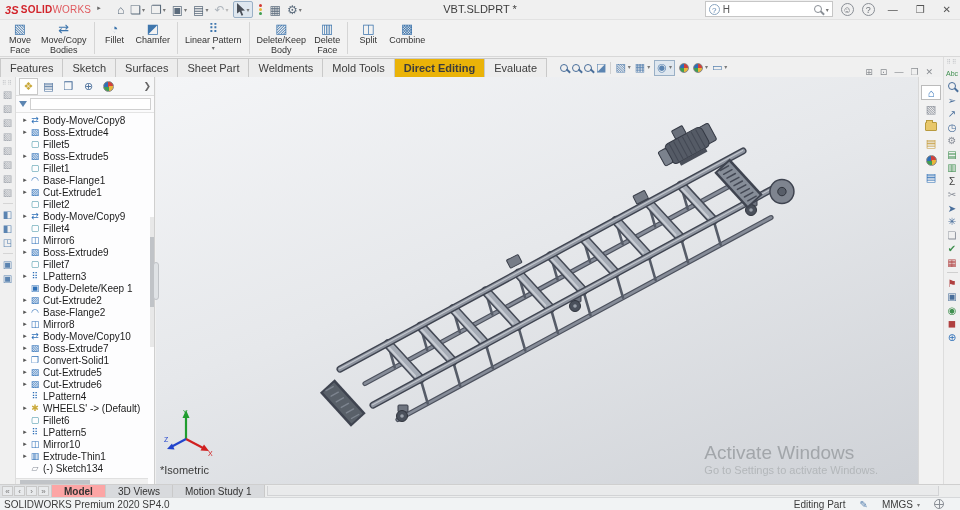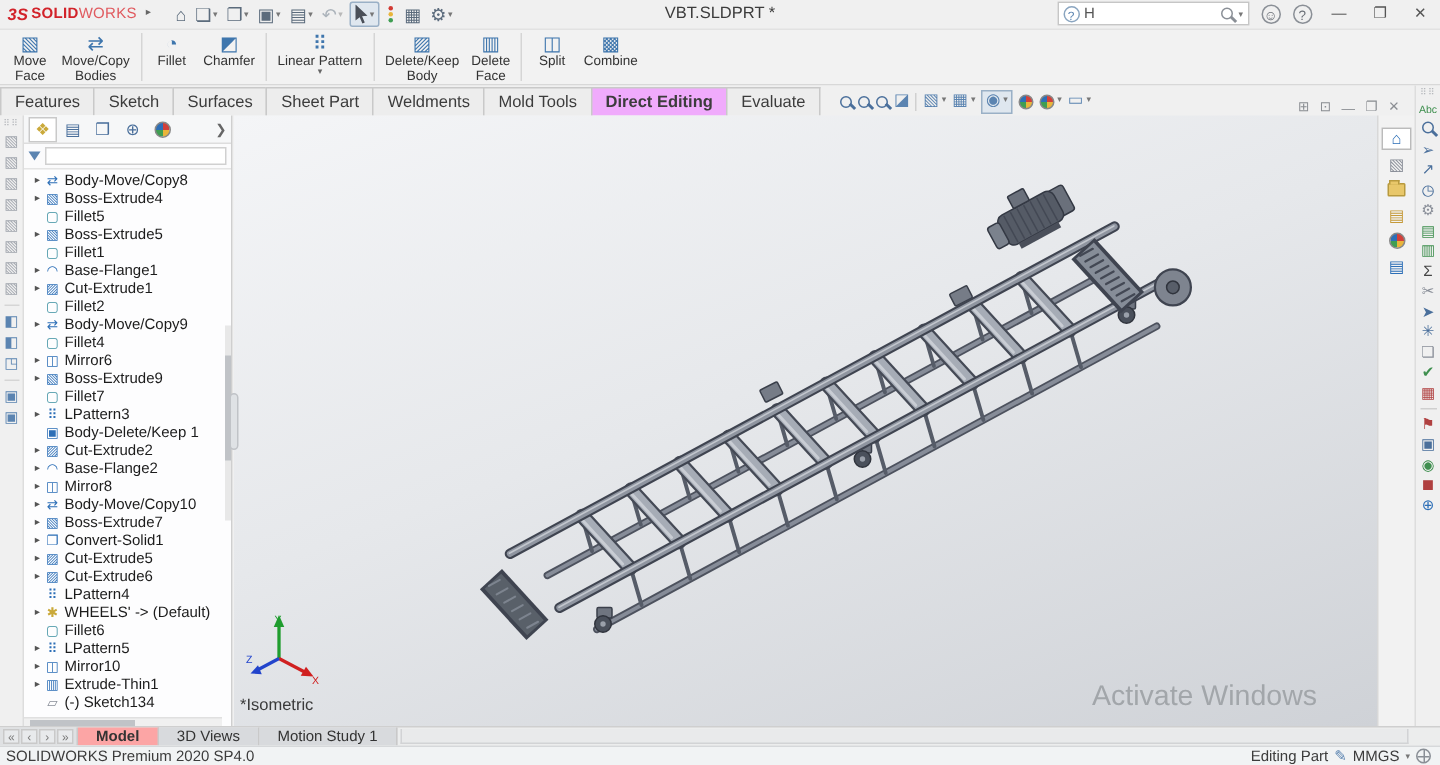--- a/index.html
+++ b/index.html
@@ -34,21 +34,21 @@
   .ribbon{position:absolute;left:0;top:20px;width:960px;height:37px;background:#f2f2f2;border-bottom:1px solid #d8d8d8;display:flex;align-items:stretch;}
   .rgroup{display:flex;align-items:stretch;padding:1px 3px;}
   .rsep{width:1px;background:#d5d5d5;margin:2px 0;}
   .rbtn{display:flex;flex-direction:column;align-items:center;justify-content:flex-start;padding:1px 4px 0;min-width:34px;border-radius:2px;color:#333;}
   .rbtn .ric{font-size:13px;line-height:14px;height:14px;color:#3f76ad;}
   .rbtn .rlab{font-size:9px;line-height:9.5px;text-align:center;color:#333;white-space:pre-line;}
   .rbtn .rcaret{font-size:6px;color:#666;line-height:5px;}
   
   .tabrow{position:absolute;left:0;top:57px;width:943px;height:20px;background:#f0f0f0;display:flex;align-items:flex-end;}
   .ctab{height:19px;padding:3px 9px 2px;font-size:11px;color:#3c3c3c;border:1px solid #c9c9c9;border-bottom:none;background:#ededed;margin-right:-1px;white-space:nowrap;}
-  .ctab.active{background:#f0abfc;font-weight:bold;}
+  .ctab.active{background:#eab308;font-weight:bold;}
   .headsup{display:flex;align-items:center;gap:4px;margin-left:14px;height:19px;}
   .hico{display:flex;align-items:center;gap:1px;color:#5b84b1;font-size:11px;line-height:11px;}
   .hico .g{font-size:11px;}
   .hico.boxed{border:1px solid #9ab0c6;background:#dfe7ef;padding:0 2px;height:16px;}
   .hsep{width:1px;height:12px;background:#d0d0d0;}
   .winctl-doc{margin-left:auto;display:flex;gap:7px;margin-right:10px;align-items:center;color:#8a8d92;font-size:9px;}
   
   .leftstrip{position:absolute;left:0;top:77px;width:16px;height:407px;background:#f0f0f0;border-right:1px solid #ddd;
              display:flex;flex-direction:column;align-items:center;padding-top:4px;gap:3px;}
   .lsico{font-size:10px;line-height:11px;color:#a0a5ad;}
@@ -94,21 +94,21 @@
   .pie{width:11px;height:11px;border-radius:50%;background:conic-gradient(#d2403a 0 25%,#e9b53a 25% 50%,#3f9e52 50% 75%,#2d6fb7 75% 100%);border:1px solid #888;}
   
   .bottomtabs{position:absolute;left:0;top:484px;width:960px;height:13px;background:#eceded;border-top:1px solid #cfcfcf;display:flex;align-items:stretch;font-size:10px;}
   .navbtns{display:flex;align-items:center;background:#dfe1e3;border-right:1px solid #c9c9c9;padding:0 2px;gap:1px;}
   .navbtns span{display:inline-block;width:11px;text-align:center;color:#777;font-size:8px;border:1px solid #c9c9c9;background:#e8eaec;height:10px;line-height:9px;}
   .btab{padding:0 12px;display:flex;align-items:center;border-right:1px solid #c9c9c9;background:#d8dadd;color:#333;}
   .btab.active{background:#fca5a5;font-weight:bold;}
   .btfill{width:672px;background:#e9eaeb;border:1px solid #d2d3d5;border-top:none;margin:1px 2px;}
   .statusbar{position:absolute;left:0;top:497px;width:960px;height:13px;background:#f1f3f4;border-top:1px solid #d6d8da;
              display:flex;align-items:center;font-size:10px;color:#3c3c3c;padding:0 4px;}
-  .st-right{margin-left:auto;display:flex;align-items:center;gap:4px;margin-right:2px;}
+  .st-right{margin-left:auto;display:flex;align-items:center;gap:14px;margin-right:12px;}
   .st-ico{color:#5b84b1;font-size:10px;}
   .globe{width:10px;height:10px;border:1px solid #8a8f96;border-radius:50%;position:relative;}
   .globe::after{content:"";position:absolute;left:4px;top:0;width:1px;height:8px;background:#8a8f96;}
   .globe::before{content:"";position:absolute;left:0;top:4px;width:8px;height:1px;background:#8a8f96;}
 </style>
 </head>
 <body>
 
 <div class="app">
 
@@ -611,20 +611,21 @@
       <polygon points="45,45 36.5,44.5 40,38.5" fill="#d02020"></polygon>
       <line x1="22" y1="33" x2="7" y2="41" stroke="#2244cc" stroke-width="2.2"></line>
       <polygon points="3,43 10.5,43.5 8,37.5" fill="#2244cc"></polygon>
       <text id="triad-y" x="19" y="9" font-size="7" fill="#1f9d2e" font-family="Liberation Sans, sans-serif">Y</text>
       <text id="triad-x" x="44" y="50" font-size="7" fill="#d02020" font-family="Liberation Sans, sans-serif">X</text>
       <text id="triad-z" x="0" y="36" font-size="7" fill="#2244cc" font-family="Liberation Sans, sans-serif">Z</text>
     </svg>
     <div class="viewlabel">*Isometric</div>
     <div class="watermark">
       <div class="l1">Activate Windows</div>
+      <div class="l2">Go to Settings to activate Windows.</div>
     </div>
   </div>
 
   <div class="taskpane" id="taskpane">
       <div class="tpico active">
         <span style="color:#2d6fb7">⌂</span>
       </div>
       <div class="tpico">
         <span style="color:#8a8f99">▧</span>
       </div>

